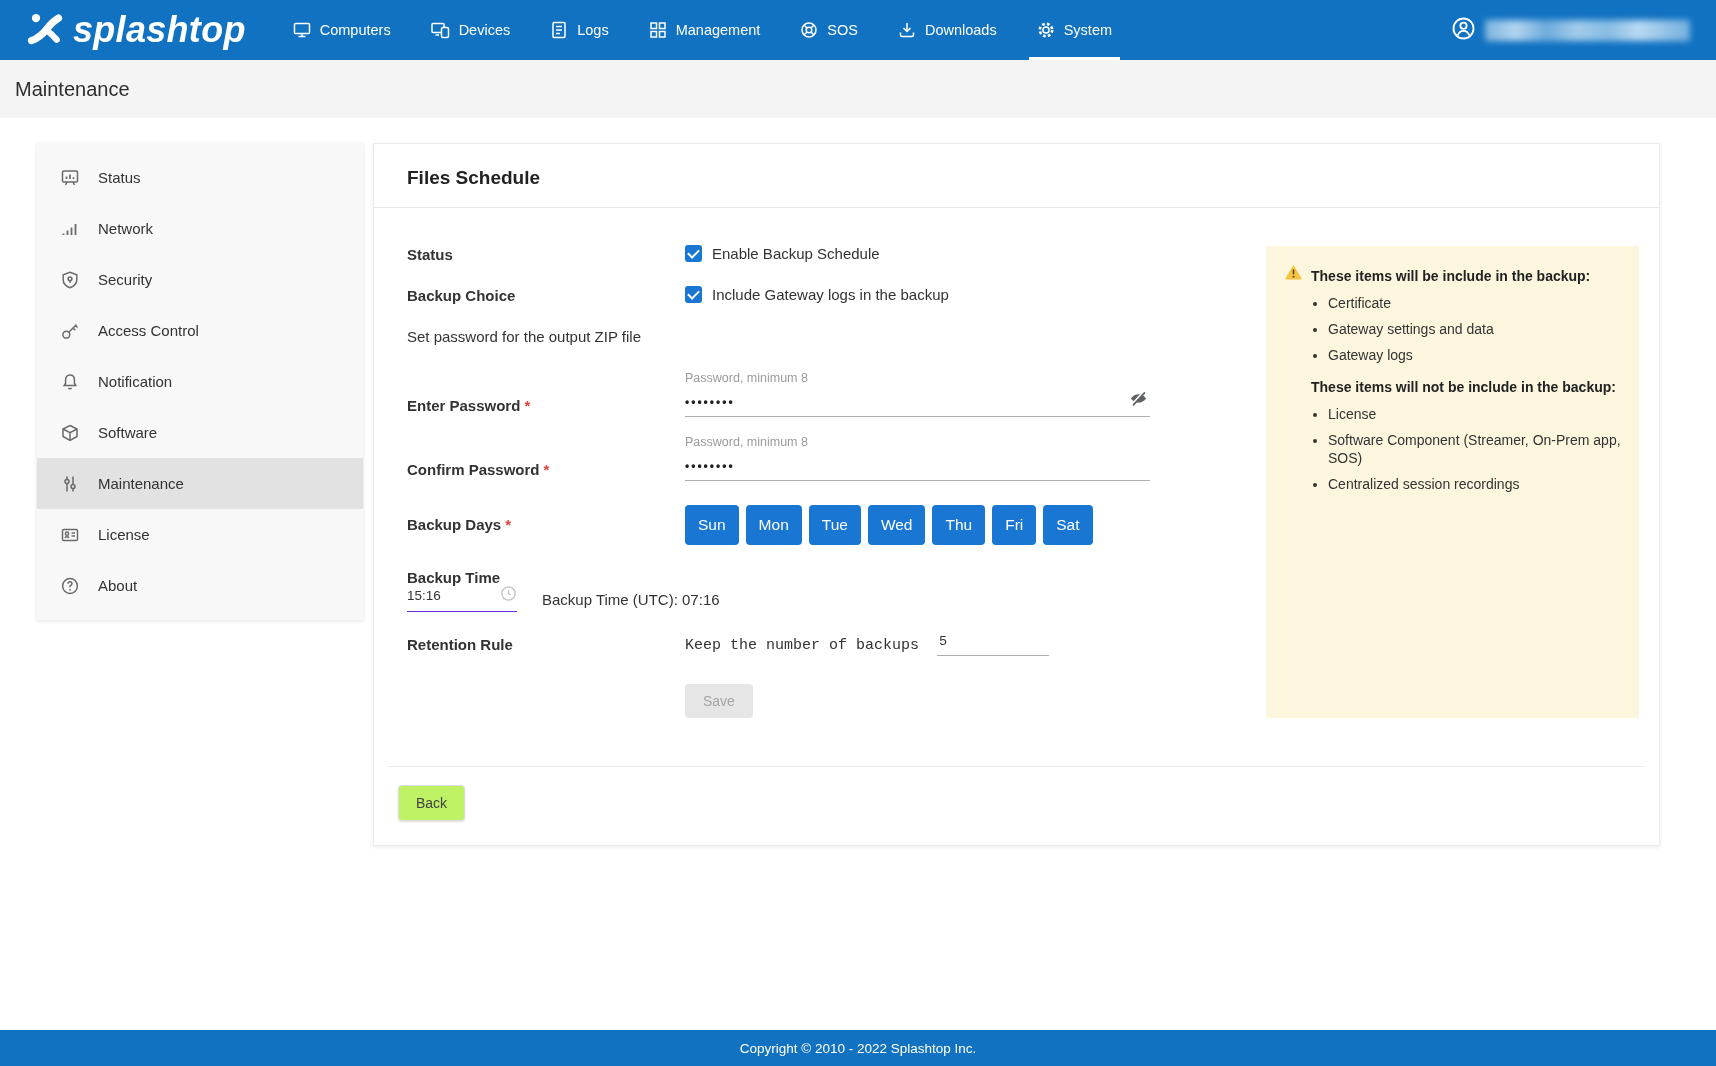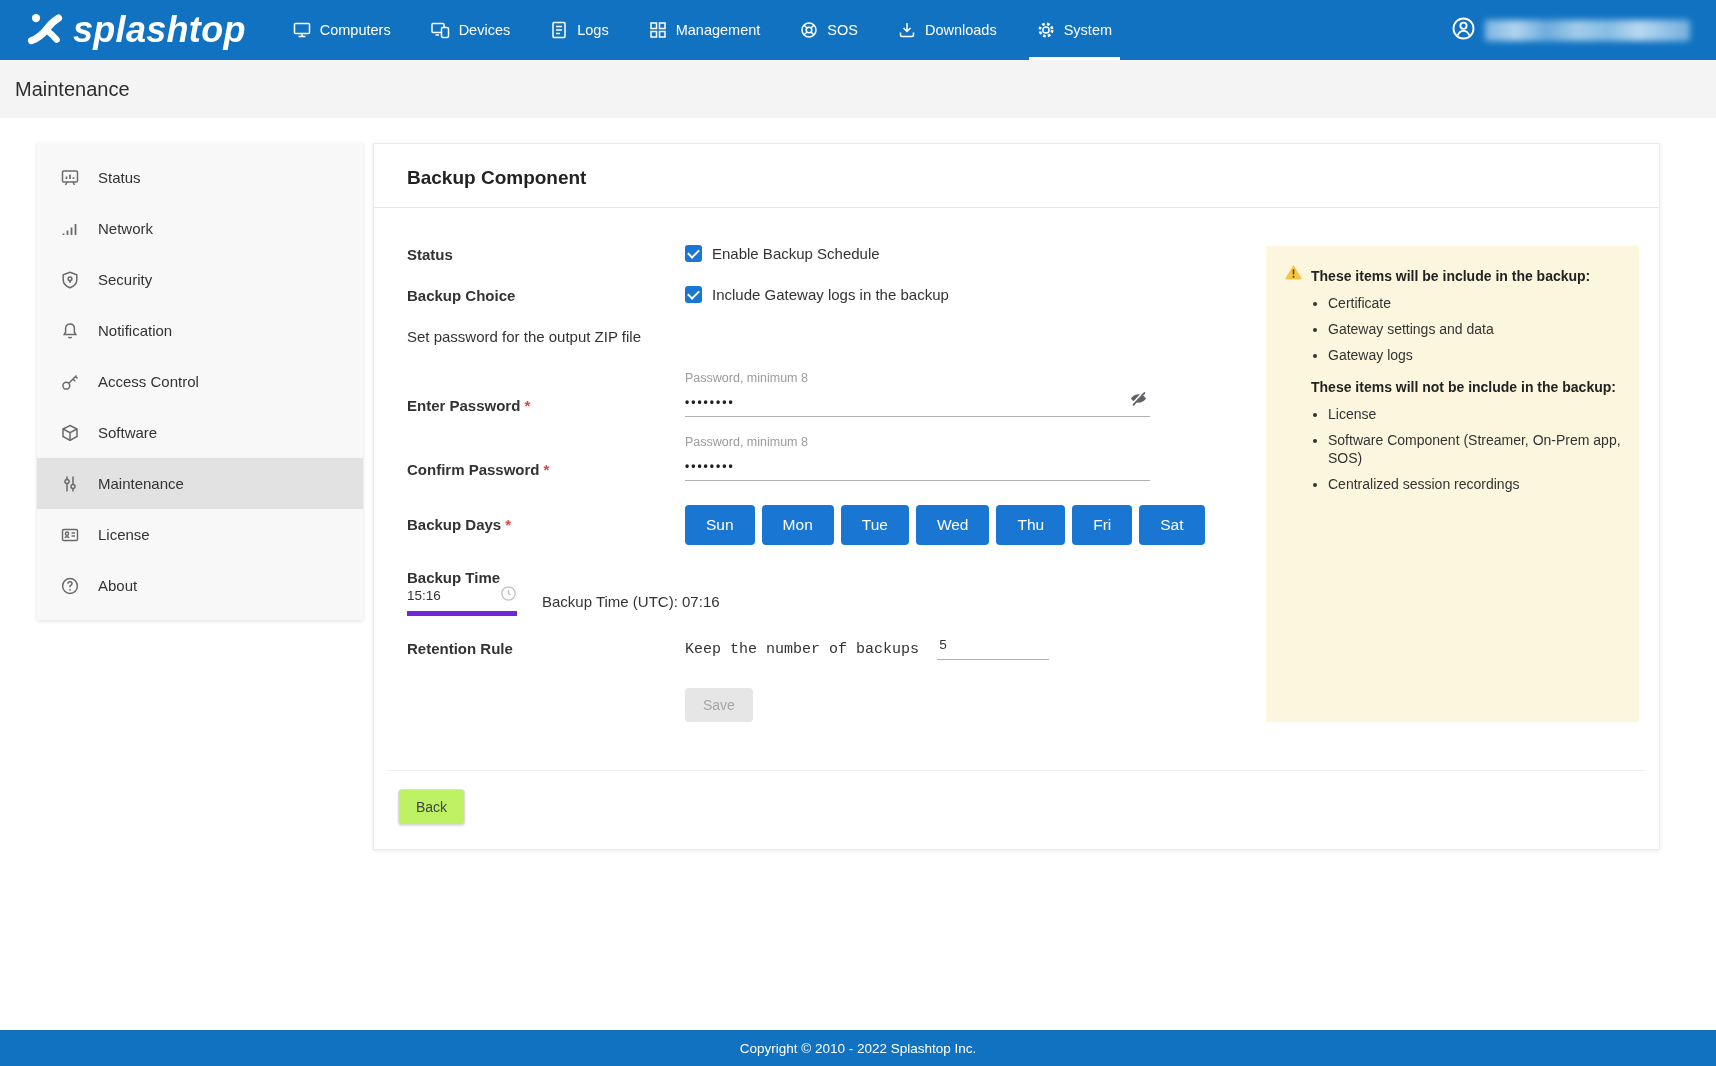--- a/index.html
+++ b/index.html
@@ -41,24 +41,24 @@
   .checkbox{width:17px;height:17px;background:#1976d2;border-radius:3px;position:relative;cursor:pointer;flex:none;}
   .checkbox::after{content:"";position:absolute;left:3px;top:4px;width:9px;height:5px;border-left:2px solid #fff;border-bottom:2px solid #fff;transform:rotate(-45deg);}
   .folder-value{max-width:440px;line-height:1.45;}
   .pw-block{position:relative;width:465px;margin-bottom:4px;}
   .pw-hint{font-size:12.5px;color:#9b9b9b;margin-bottom:7px;}
   .pw-input{width:100%;border:none;border-bottom:1px solid #b0b0b0;outline:none;padding:2px 24px 7px 0;
     font-size:12px;font-weight:bold;letter-spacing:2px;color:#222;background:transparent;box-sizing:border-box;
     font-family:"Liberation Sans","DejaVu Sans",sans-serif;}
   .pw-eye{position:absolute;right:2px;bottom:6px;cursor:pointer;}
   .days-row{display:flex;gap:7px;}
-  .day-btn{background:#1976d2;color:#fff;border:none;border-radius:4px;height:40px;padding:0 21px;min-width:40px;
+  .day-btn{background:#1976d2;color:#fff;border:none;border-radius:4px;height:40px;padding:0 13px;min-width:40px;
     font-size:15.5px;cursor:pointer;font-family:inherit;}
   .time-row{display:flex;align-items:center;}
-  .time-field{position:relative;width:110px;border-bottom:5px solid #6d28d9;padding:0 0 8px;}
+  .time-field{position:relative;width:110px;border-bottom:1px solid #6d28d9;padding:0 0 8px;}
   .time-input{border:none;outline:none;width:78px;font-size:13.5px;color:#333;background:transparent;font-family:inherit;padding:0;}
   .time-clock{position:absolute;right:0;top:-1px;cursor:pointer;}
   .utc-text{margin-left:25px;font-size:15px;color:#333;}
   .retention-row{display:flex;align-items:center;gap:18px;font-family:Liberation Mono, monospace;}
   .count-input{width:110px;border:none;border-bottom:1px solid #b0b0b0;outline:none;font-size:13.5px;color:#333;
     padding:0 0 6px 2px;background:transparent;font-family:inherit;}
   .save-row{margin-top:28px;margin-bottom:0;}
   .save-btn{background:#e6e6e6;color:#a6a6a6;border:none;border-radius:4px;padding:9px 18px;font-size:14px;font-family:inherit;cursor:default;}
   .card-divider{border:none;border-top:1px solid #ededed;margin:48px 14px 0;}
   .back-wrap{padding:18px 0 24px 24px;}
@@ -201,34 +201,34 @@
           <path d="M10 2.2 L16.8 4.8 V9.8 C16.8 13.8 14 16.3 10 17.8 C6 16.3 3.2 13.8 3.2 9.8 V4.8 Z"></path>
           <circle cx="10" cy="8.8" r="1.9"></circle>
             <path d="M10 10.7 V13"></path>
         </svg>
       </span>
       <span>Security</span>
     </div>
     <div class="side-item">
       <span class="side-icon">
         <svg width="20" height="20" viewBox="0 0 20 20" fill="none" stroke="#6a6a6a" stroke-width="1.5">
+          <circle cx="6.3" cy="13.7" r="3.4"></circle>
+            <path d="M8.8 11.2 L16.5 3.5 M13 7 L15.3 9.3 M15.5 4.5 L17.5 6.5"></path>
+        </svg>
+      </span>
+      <span>Access Control</span>
+    </div>
+    <div class="side-item">
+      <span class="side-icon">
+        <svg width="20" height="20" viewBox="0 0 20 20" fill="none" stroke="#6a6a6a" stroke-width="1.5">
           <path d="M10 3 C7.2 3 5.6 5 5.6 7.8 V11.2 L4.2 13.6 H15.8 L14.4 11.2 V7.8 C14.4 5 12.8 3 10 3 Z"></path>
           <path d="M8.3 16 Q10 17.5 11.7 16"></path>
         </svg>
       </span>
       <span>Notification</span>
-    </div>
-    <div class="side-item">
-      <span class="side-icon">
-        <svg width="20" height="20" viewBox="0 0 20 20" fill="none" stroke="#6a6a6a" stroke-width="1.5">
-          <circle cx="6.3" cy="13.7" r="3.4"></circle>
-            <path d="M8.8 11.2 L16.5 3.5 M13 7 L15.3 9.3 M15.5 4.5 L17.5 6.5"></path>
-        </svg>
-      </span>
-      <span>Access Control</span>
     </div>
     <div class="side-item">
       <span class="side-icon">
         <svg width="20" height="20" viewBox="0 0 20 20" fill="none" stroke="#6a6a6a" stroke-width="1.5">
           <path d="M10 2.5 L17 6 V13.5 L10 17.5 L3 13.5 V6 Z"></path>
           <path d="M3 6 L10 9.6 L17 6 M10 9.6 V17.5"></path>
         </svg>
       </span>
       <span>Software</span>
     </div>
@@ -259,21 +259,21 @@
           <circle cx="10" cy="10" r="7.4"></circle>
           <path d="M8 7.8 C8 6.4 9 5.8 10 5.8 C11.2 5.8 12 6.6 12 7.6 C12 8.7 10.9 9.1 10 10 V11.2"></path>
           <circle cx="10" cy="13.8" r=".9" fill="#6a6a6a" stroke="none"></circle>
         </svg>
       </span>
       <span>About</span>
     </div>
   </div>
 
   <div class="card">
-    <div class="card-header">Backup Component</div>
+    <div class="card-header">Files Schedule</div>
 
     <div class="card-body">
       <div class="form-col">
 
         <div class="form-row">
           <div class="form-label">Status</div>
           <div class="form-control check-row">
             <span class="checkbox"></span>
             <span>Enable Backup Schedule</span>
           </div>

